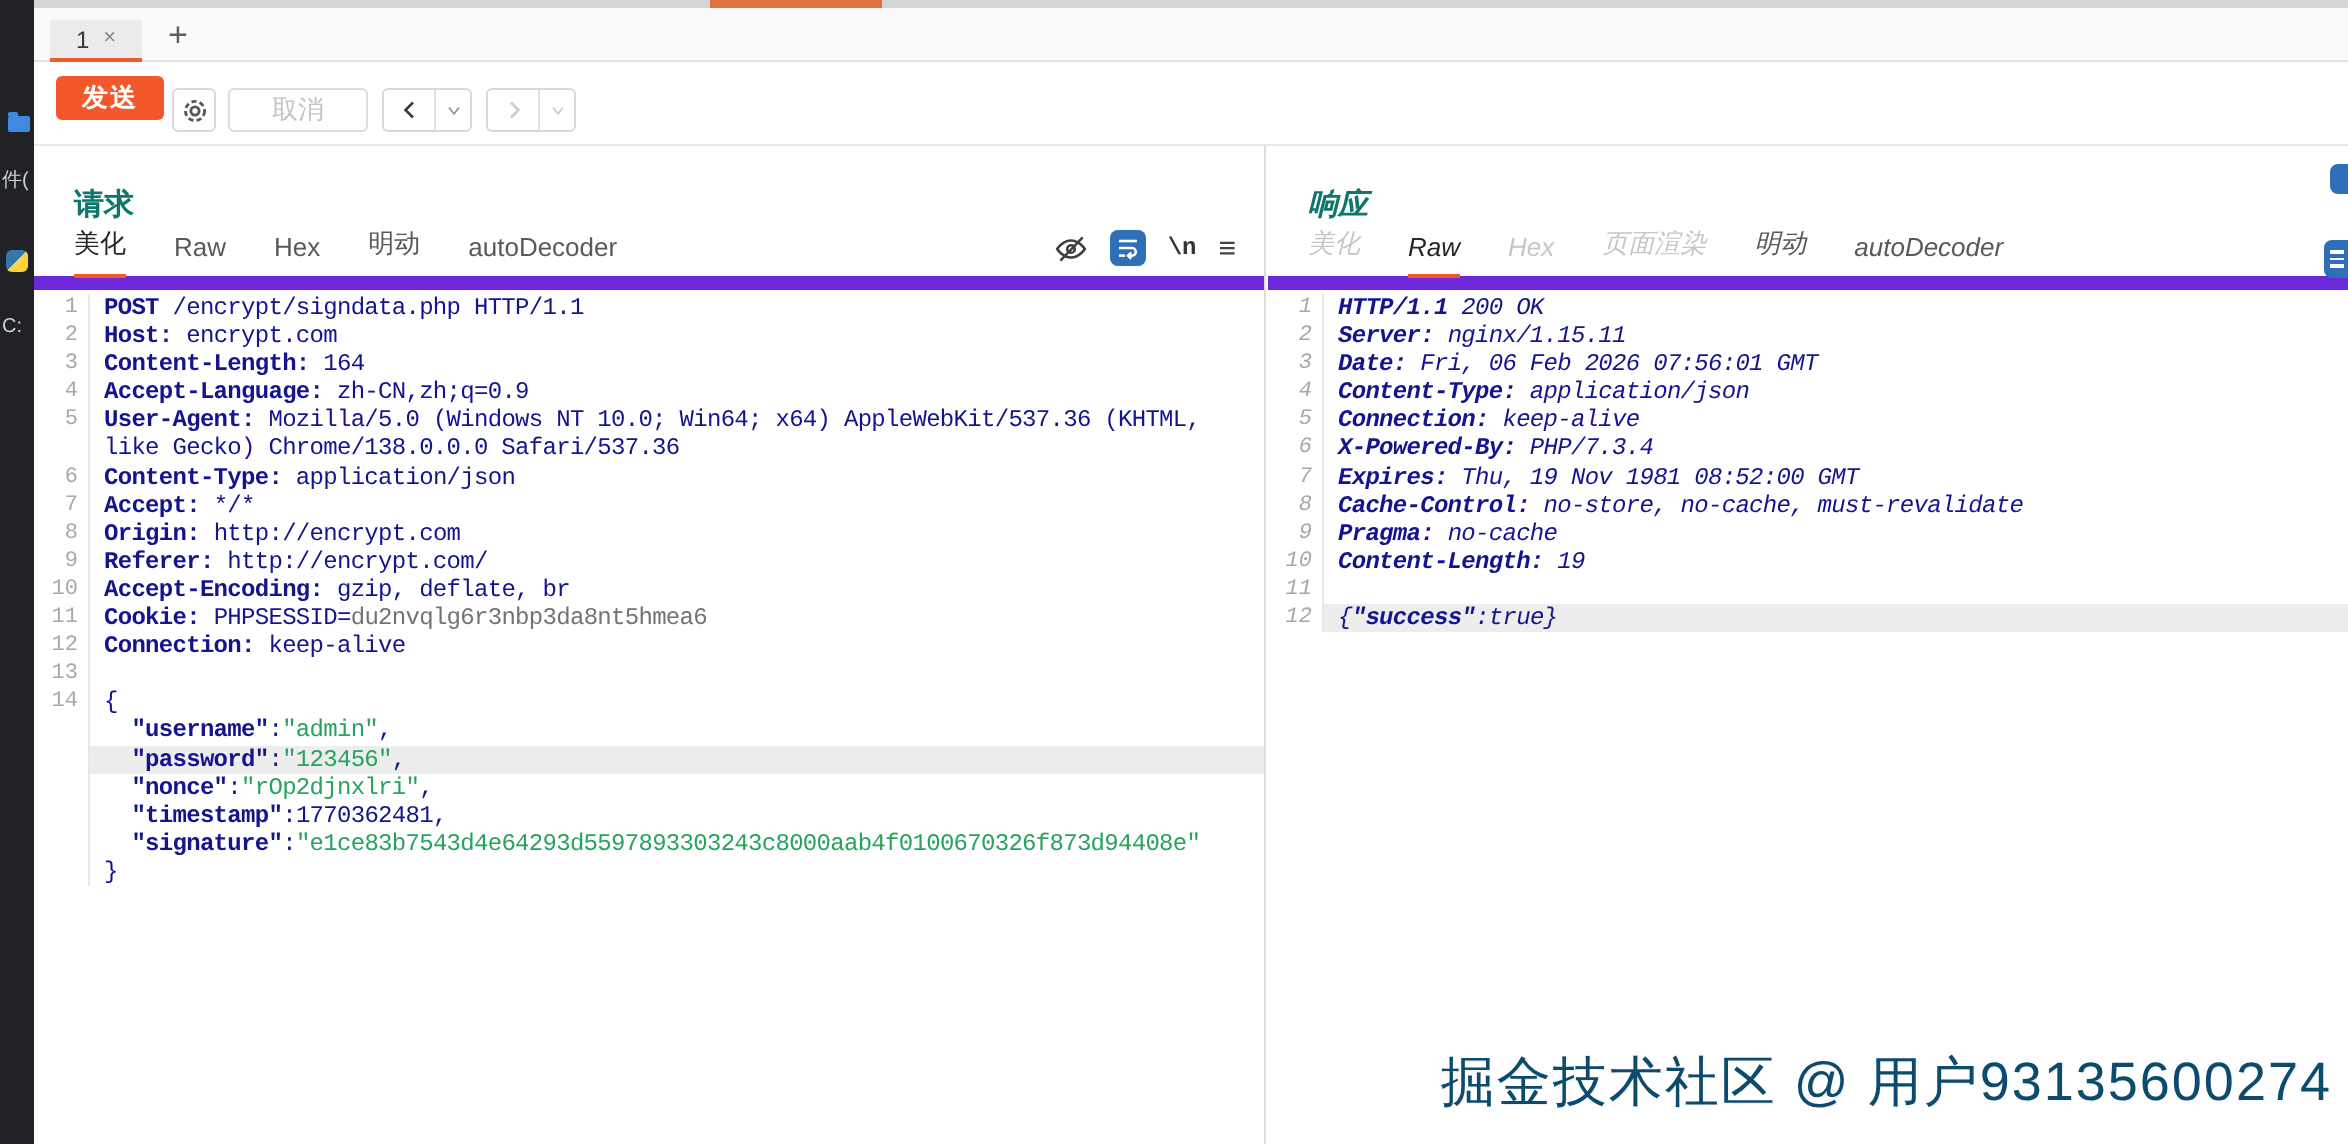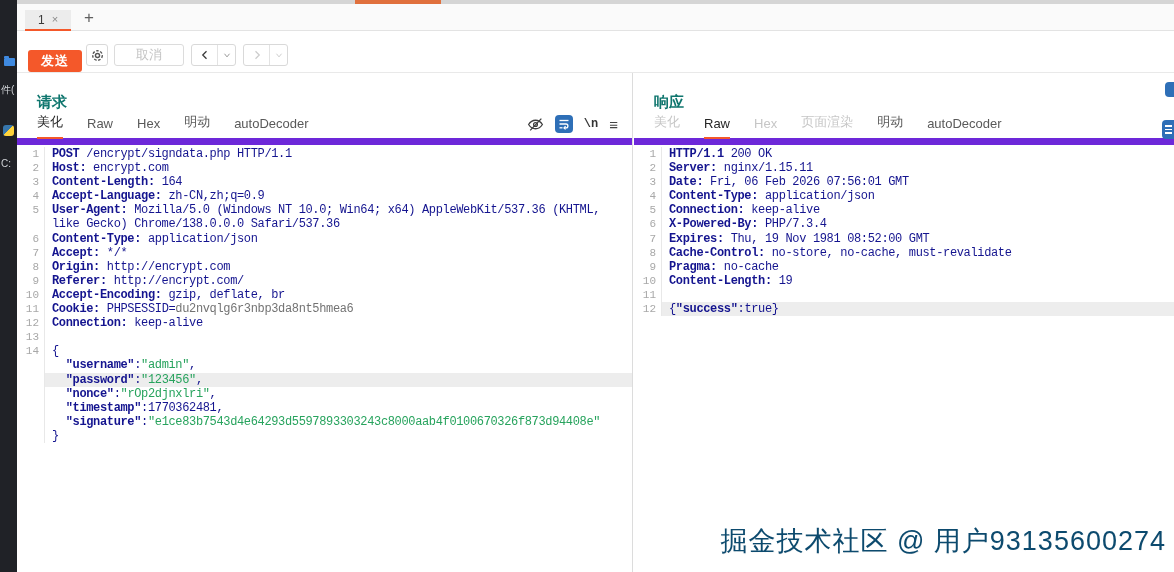--- a/index.html
+++ b/index.html
@@ -21,35 +21,35 @@
   
   .tabbar{position:absolute;left:0;top:4px;width:1157px;height:27px;background:#fafafa;border-bottom:1px solid #e3e3e3;box-sizing:border-box;}
   .doctab{position:absolute;left:8px;top:6px;width:46px;height:21px;background:#ececec;border-bottom:2px solid #f4582a;
           box-sizing:border-box;display:flex;align-items:center;justify-content:center;gap:7px;cursor:pointer;}
   .doctab .tlabel{font-size:12px;color:#3a3a3a;}
   .doctab .tclose{font-size:11px;color:#8a8a8a;line-height:1;}
   .addtab{position:absolute;left:61px;top:3px;width:22px;height:22px;display:flex;align-items:center;justify-content:center;
           font-size:17px;color:#5f5f5f;cursor:pointer;}
   
   .toolbar{position:absolute;left:0;top:31px;width:1157px;height:42px;background:#fff;border-bottom:1px solid #e9e9e9;box-sizing:border-box;}
-  .btn-send{position:absolute;left:11px;top:19px;width:54px;height:22px;background:#f4582a;border:none;border-radius:3px;
+  .btn-send{position:absolute;left:11px;top:7px;width:54px;height:22px;background:#f4582a;border:none;border-radius:3px;
             color:#fff;font-size:13px;font-weight:bold;font-family:"Liberation Sans",sans-serif;cursor:pointer;letter-spacing:1px;}
   .btn-gear{position:absolute;left:69px;top:13px;width:22px;height:22px;background:#fff;border:1px solid #d9d9d9;border-radius:3px;
             display:flex;align-items:center;justify-content:center;box-sizing:border-box;cursor:pointer;}
   .btn-cancel{position:absolute;left:97px;top:13px;width:70px;height:22px;background:#fff;border:1px solid #dcdcdc;border-radius:3px;
             color:#c3c3c3;font-size:13px;font-family:"Liberation Sans",sans-serif;cursor:default;}
   .navgrp{position:absolute;top:13px;height:22px;border:1px solid #d9d9d9;border-radius:3px;display:flex;box-sizing:border-box;background:#fff;}
   .navgrp .main{width:26px;display:flex;align-items:center;justify-content:center;border-right:1px solid #e3e3e3;cursor:pointer;}
   .navgrp .drop{width:17px;display:flex;align-items:center;justify-content:center;cursor:pointer;}
   .grp-back{left:174px;width:45px;}
   .grp-fwd{left:226px;width:45px;}
   
   .panel{position:absolute;top:73px;bottom:0;background:#fff;}
   .panel-req{left:0;width:616px;border-right:1px solid #dcdcdc;box-sizing:border-box;}
-  .panel-res{left:617px;width:540px;}
+  .panel-res{left:617px;width:540px;font-style:italic;}
   .ptitle{margin:20px 0 0 20px;font-size:15px;font-weight:bold;color:#0f766e;}
   .ptabs{position:relative;margin-top:7px;height:26px;padding-left:20px;border-bottom:7px solid #6d28d9;
          display:flex;align-items:flex-end;gap:24px;box-sizing:border-box;}
   .ptab{font-size:13px;color:#595959;padding-bottom:6px;border-bottom:2px solid transparent;margin-bottom:-1px;cursor:pointer;white-space:nowrap;}
   .ptab.active{color:#262626;border-bottom-color:#f4582a;}
   .ptab.disabled{color:#c6c6c6;cursor:default;}
   .picons{position:absolute;right:14px;bottom:5px;display:flex;align-items:center;gap:11px;}
   .icon-wrapbtn{width:18px;height:18px;background:#2e6fb7;border-radius:4px;display:flex;align-items:center;justify-content:center;cursor:pointer;}
   .icon-nl{font-family:"Liberation Mono",monospace;font-size:12px;font-weight:bold;color:#333;cursor:pointer;}
   .icon-menu{font-size:15px;color:#444;cursor:pointer;line-height:1;}

